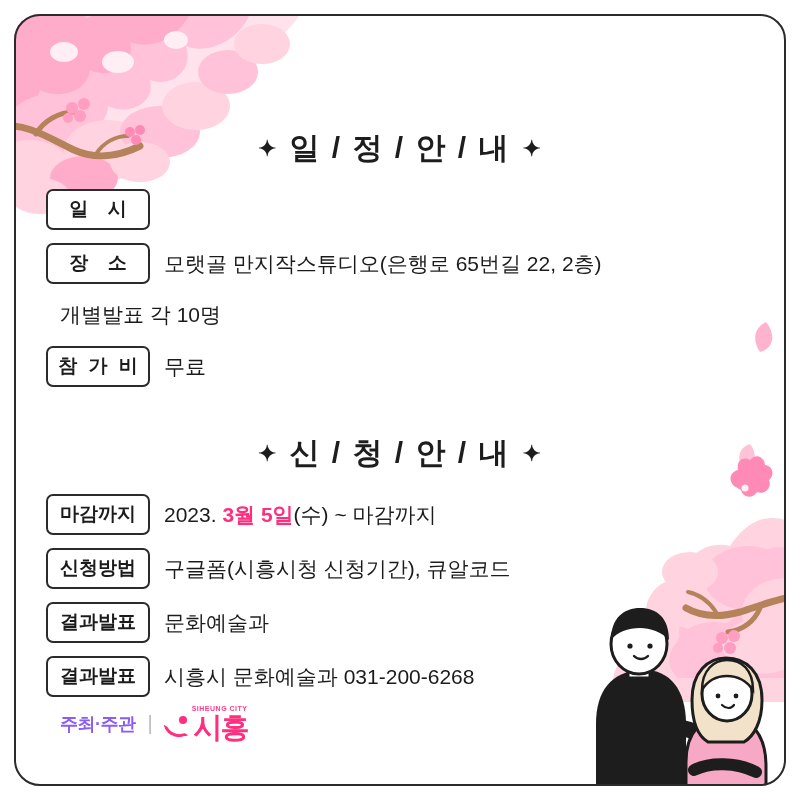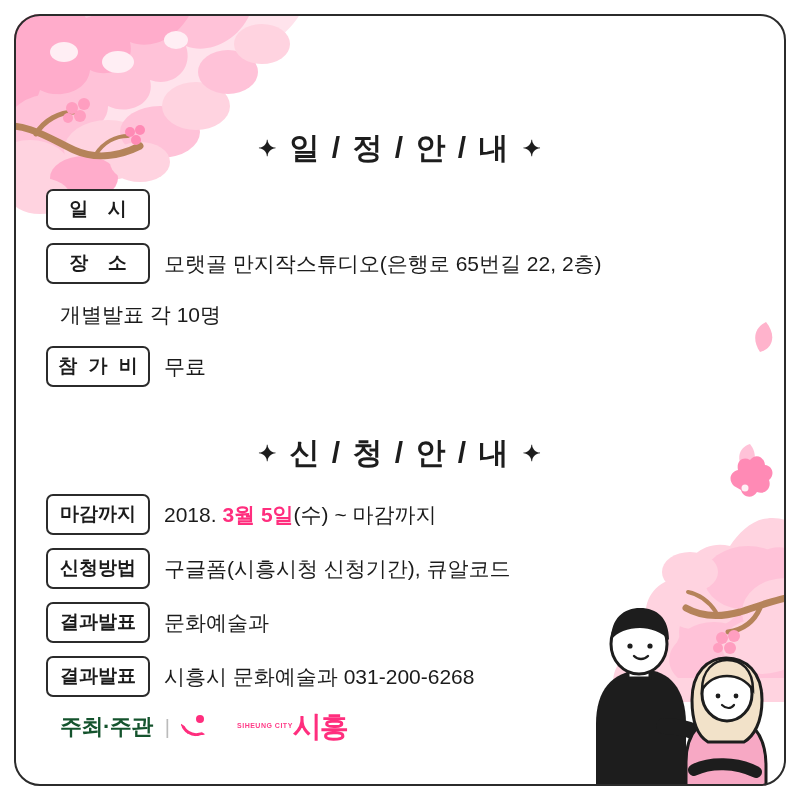--- a/index.html
+++ b/index.html
@@ -111,22 +111,22 @@
   .footer {
     position: absolute;
     left: 60px;
     bottom: 58px;
     z-index: 4;
     display: flex;
     align-items: center;
     gap: 12px;
   }
   .footer-host {
-    color: #14532d;
-    font-size: 22px;
+    color: #8b5cf6;
+    font-size: 18px;
     font-weight: bold;
     letter-spacing: -0.5px;
     text-align: right;
   }
   .footer-sep {
     color: #bbb;
     font-size: 20px;
   }
   .logo {
     display: flex;
@@ -349,21 +349,21 @@
       <span class="spark">✦</span>
       <span class="tt">신 / 청 / 안 / 내</span>
       <span class="spark">✦</span>
     </div>
 
     <div class="rows">
 
       <div class="row">
         <div class="label">마감까지</div>
         <div class="value">
-          <span>2018. </span><span class="pink-sm">3월 5일</span><span>(수) ~ 마감까지</span>
+          <span>2023. </span><span class="pink-sm">3월 5일</span><span>(수) ~ 마감까지</span>
         </div>
       </div>
 
       <div class="row">
         <div class="label">신청방법</div>
         <div class="value">구글폼(시흥시청 신청기간), 큐알코드</div>
       </div>
 
       <div class="row">
         <div class="label">결과발표</div>
@@ -378,20 +378,20 @@
   </div>
 
   <div class="footer">
     <span class="footer-host">주최·주관</span>
     <span class="footer-sep">|</span>
     <span class="logo">
       <span class="logo-mark">
         <span class="swoosh"></span>
         <span class="dot"></span>
       </span>
-      <span style="display:flex;flex-direction:row;align-items:center;margin-left:28px;">
+      <span style="display:flex;flex-direction:column;align-items:flex-end;">
         <span class="logo-en">SIHEUNG CITY</span>
         <span class="logo-ko">시흥</span>
       </span>
     </span>
   </div>
 
 </div>
 
 </body></html>

